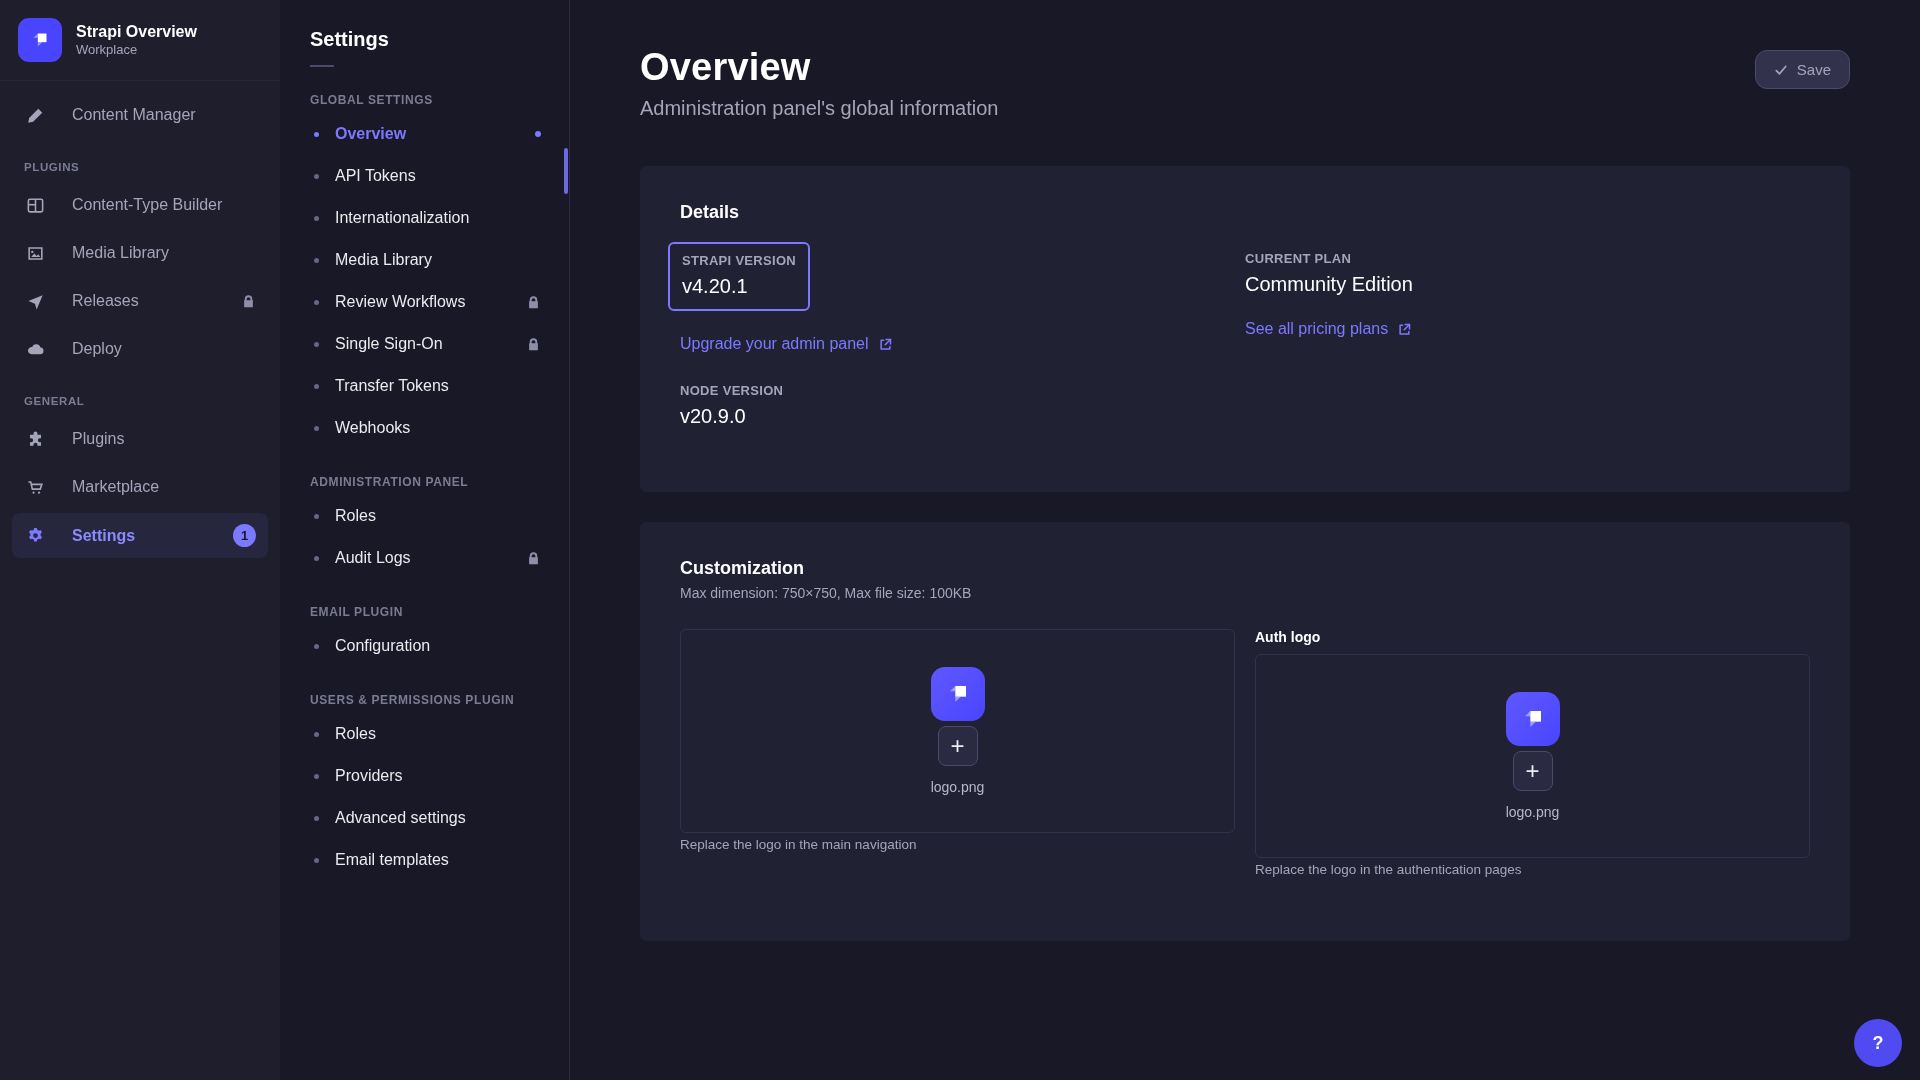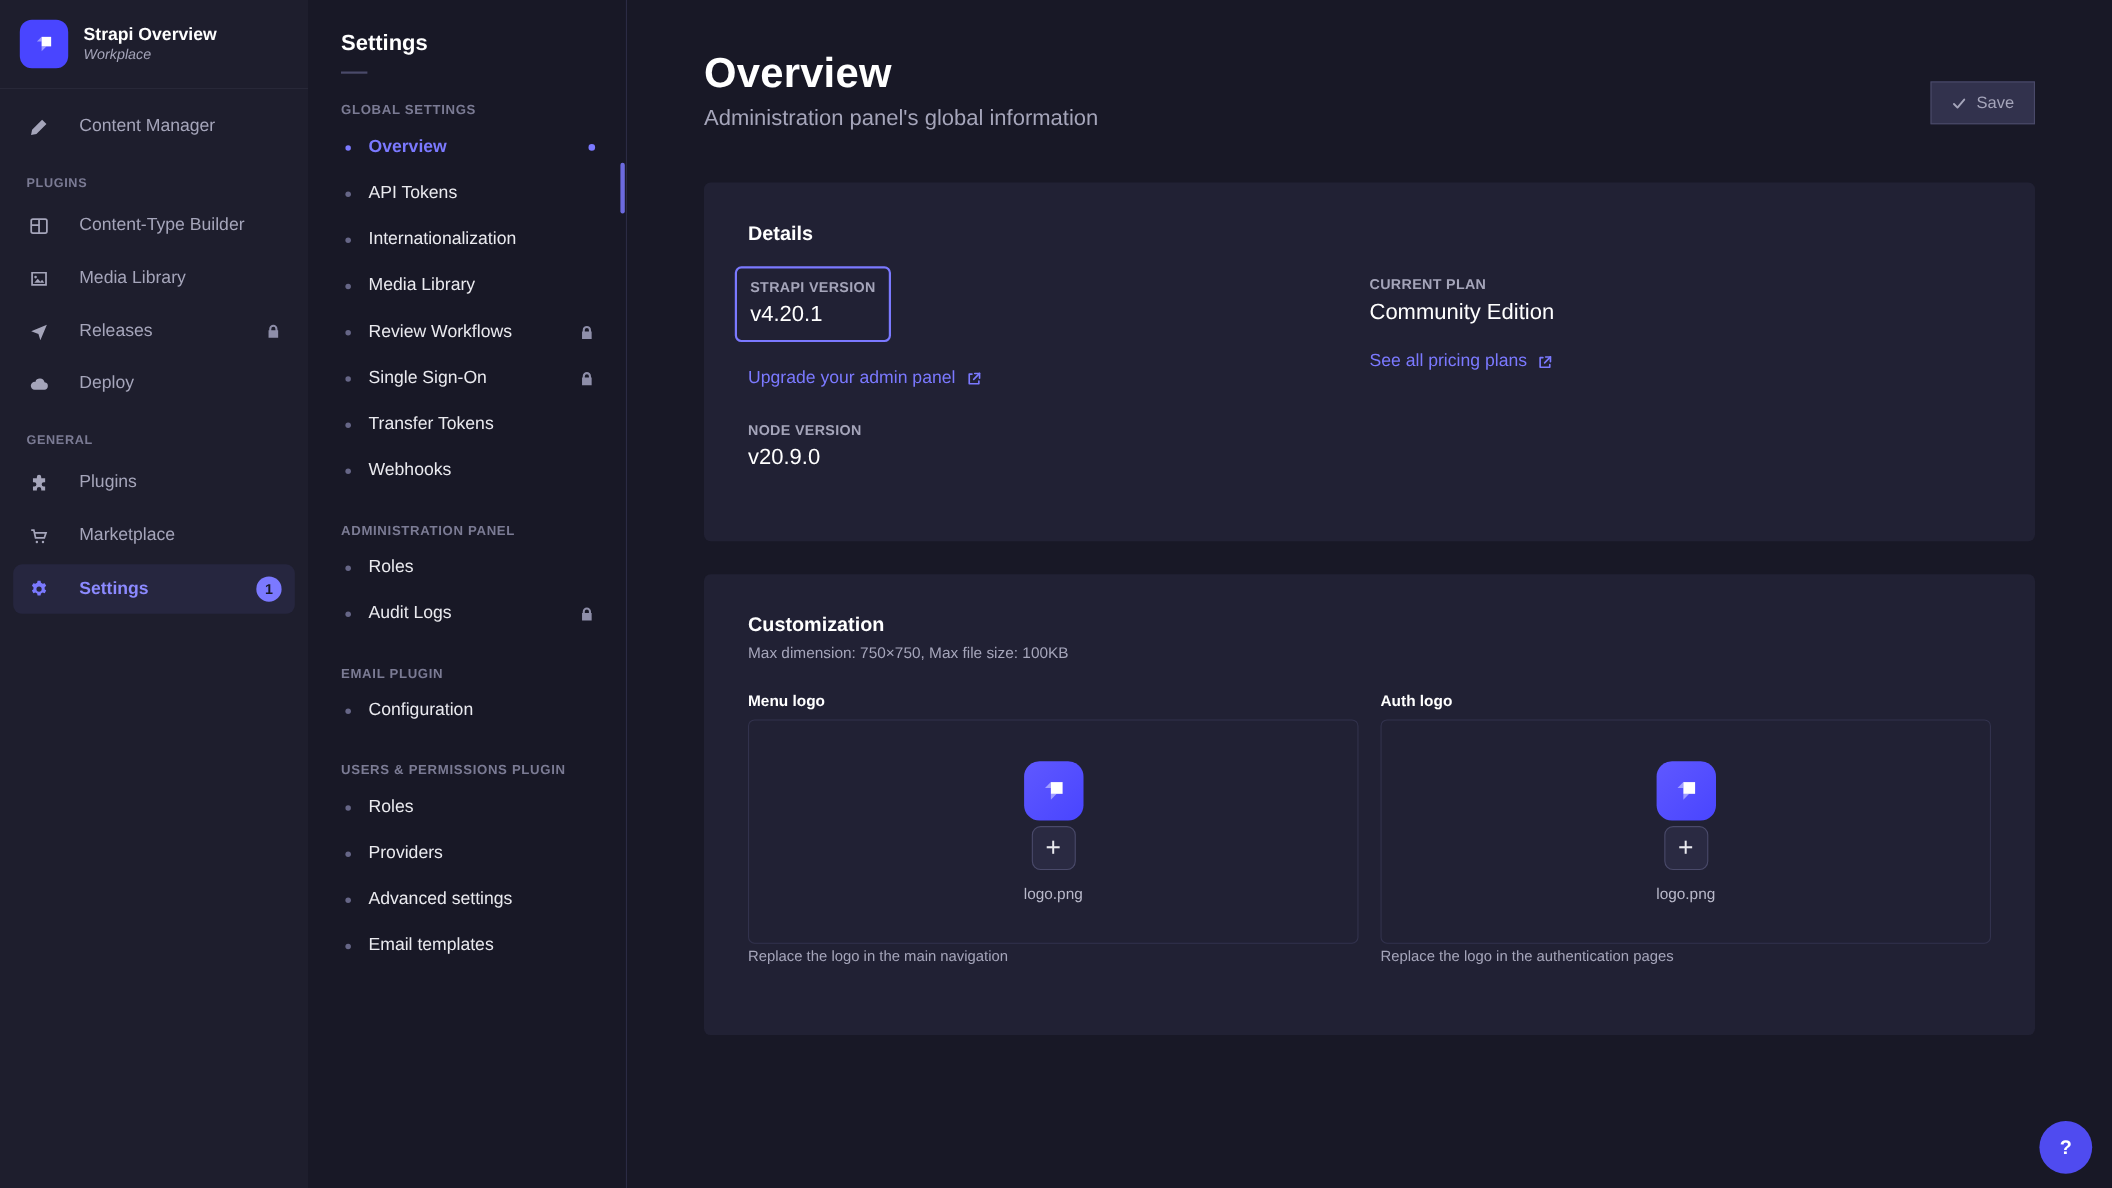--- a/index.html
+++ b/index.html
@@ -13,21 +13,21 @@
     position:relative;
   }
   svg { display:block; }
 
   
   .sidebar { width:280px; flex:none; background:#1e1e2d; display:flex; flex-direction:column; }
   .brand { display:flex; align-items:center; gap:14px; padding:18px 18px; border-bottom:1px solid #282838; }
   .brand-logo { width:44px; height:44px; border-radius:11px; background:#4945ff; display:flex; align-items:center; justify-content:center; flex:none; }
   .brand-text { line-height:1.25; }
   .brand-title { font-size:16px; font-weight:700; color:#fff; }
-  .brand-sub { font-size:13px; color:#a5a5ba;font-style:italic; }
+  .brand-sub { font-size:13px; color:#a5a5ba; }
   .nav { padding:12px 12px 0; }
   .nav-item { display:flex; align-items:center; gap:26px; padding:11px 12px; border-radius:8px; color:#a5a5ba; font-size:16px; margin-bottom:4px; cursor:pointer; }
   .nav-item .nicon { width:22px; height:22px; display:flex; align-items:center; justify-content:center; color:#a5a5ba; flex:none; }
   .nav-item .lock { margin-left:auto; color:#8e8ea9; }
   .nav-item.active { background:#26263f; color:#8c8aff; font-weight:700; }
   .nav-item.active .nicon { color:#7b79ff; font-weight:400; }
   .nav-section { font-size:11.5px; font-weight:700; letter-spacing:.6px; color:#7b7b94; margin:24px 12px 10px; }
   .badge { margin-left:auto; width:23px; height:23px; border-radius:50%; background:#7b79ff; color:#181826; font-size:13px; font-weight:700; display:flex; align-items:center; justify-content:center; }
   .sidebar-footer { margin-top:auto; border-top:1px solid #282838; padding:14px 18px; display:flex; align-items:center; gap:18px; }
   .avatar { width:42px; height:42px; border-radius:50%; background:#7b79ff; color:#fff; font-size:14px; font-weight:700; display:flex; align-items:center; justify-content:center; flex:none; }
@@ -45,21 +45,21 @@
   .subnav-item.active .bullet { background:#7b79ff; }
   .active-dot { width:6px; height:6px; border-radius:50%; background:#7b79ff; margin-left:auto; }
   .subnav-item .lock { margin-left:auto; color:#8e8ea9; }
   .scroll-thumb { position:absolute; top:148px; right:1px; width:4px; height:46px; background:#7b79ff; opacity:.85; border-radius:2px; cursor:pointer; }
 
   
   .main { flex:1; padding:46px 70px 0; position:relative; }
   .main-header { display:flex; justify-content:space-between; align-items:flex-start; }
   .page-title { font-size:38px; font-weight:700; letter-spacing:.2px; }
   .page-subtitle { font-size:20px; color:#a5a5ba; margin-top:8px; }
-  .save-btn { display:flex; align-items:center; gap:9px; background:#32324d; border:1px solid #4a4a6a; border-radius:0; color:#a5a5ba; font-size:15px; padding:10px 18px; margin-top:28px; cursor:pointer; font-family:inherit; }
+  .save-btn { display:flex; align-items:center; gap:9px; background:#32324d; border:1px solid #4a4a6a; border-radius:12px; color:#a5a5ba; font-size:15px; padding:10px 18px; margin-top:4px; cursor:pointer; font-family:inherit; }
   .save-btn svg { color:#a5a5ba; }
 
   .card { background:#212134; border-radius:6px; padding:36px 40px 64px; margin-top:46px; }
   .card-heading { font-size:18px; font-weight:700; }
   .card-subheading { font-size:14px; color:#a5a5ba; margin-top:6px; }
   .details-grid { display:grid; grid-template-columns:1fr 1fr; margin-top:28px; }
   .field-label { font-size:13px; font-weight:600; letter-spacing:.3px; color:#a5a5ba; margin-bottom:7px; }
   .field-value { font-size:20px; color:#fff; }
   .highlight-box { display:inline-block; border:2px solid #7b79ff; border-radius:6px; padding:9px 12px 11px; margin:-9px 0 0 -12px; }
   .ext-link { display:inline-flex; align-items:center; gap:9px; color:#7b79ff; font-size:16px; text-decoration:none; cursor:pointer; }
@@ -337,21 +337,20 @@
       </div>
     </div>
   </section>
 
   <section class="card" style="margin-top:30px;">
     <div class="card-heading">Customization</div>
     <div class="card-subheading">Max dimension: 750×750, Max file size: 100KB</div>
 
     <div class="upload-grid">
       <div>
-        <div class="upload-label">Menu logo</div>
         <div class="upload-box">
           <div class="logo-tile">
             <svg width="32" height="32" viewBox="0 0 24 24">
               <polygon points="10,6 6,10 10,10" fill="rgba(255,255,255,0.45)"></polygon>
               <rect x="10" y="6" width="8" height="8" fill="#ffffff"></rect>
               <polygon points="10,14 14,14 10,18" fill="rgba(255,255,255,0.45)"></polygon>
             </svg>
           </div>
           <button class="plus-btn">
             <span>+</span>

